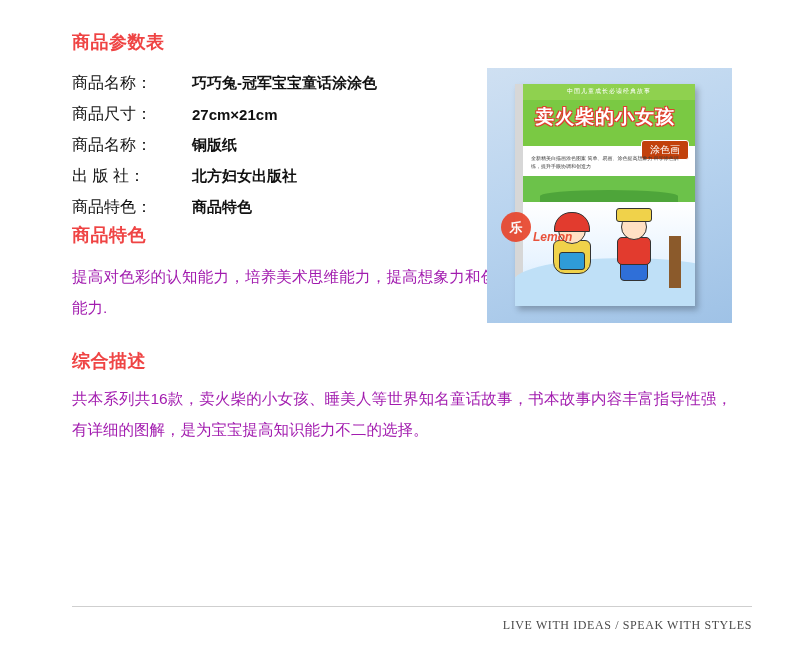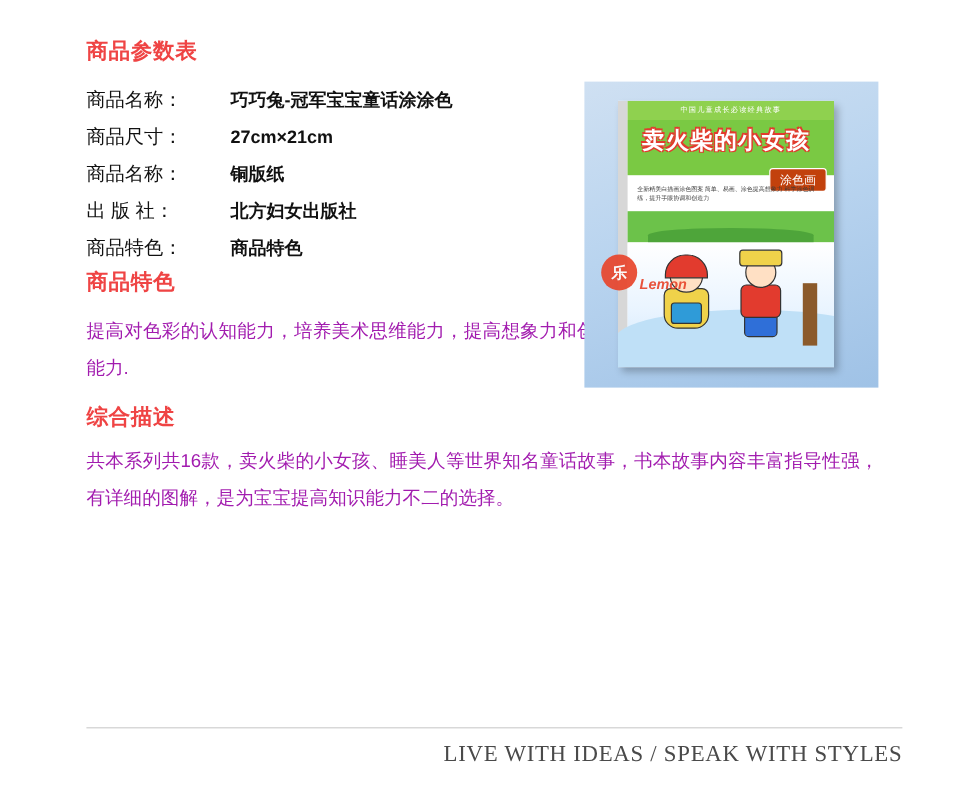--- a/index.html
+++ b/index.html
@@ -320,21 +320,21 @@
   .feature-block {
   }
   .body-text {
     font-size: 15.5px;
     line-height: 31px;
     color: #a21caf;
     margin: 0;
     text-align: justify;
   }
   .desc-block {
-    margin-top: 12px;
+    margin-top: 26px;
   }
   .desc-block .section-title {
     margin-bottom: 10px;
   }
   .footer {
     position: absolute;
     left: 0;
     right: 0;
     bottom: 0;
     height: 54px;
@@ -343,21 +343,21 @@
     position: absolute;
     left: 72px;
     right: 48px;
     top: 0;
     border-top: 1px solid #cfcfcf;
   }
   .footer-text {
     position: absolute;
     right: 48px;
     top: 12px;
-    font-size: 19px;
+    font-size: 12px;
     color: #4a4a4a;
     letter-spacing: 0.6px;
     font-family: "Liberation Serif", serif;
   }
 </style>
 </head>
 <body>
 
 <div class="page">
 

